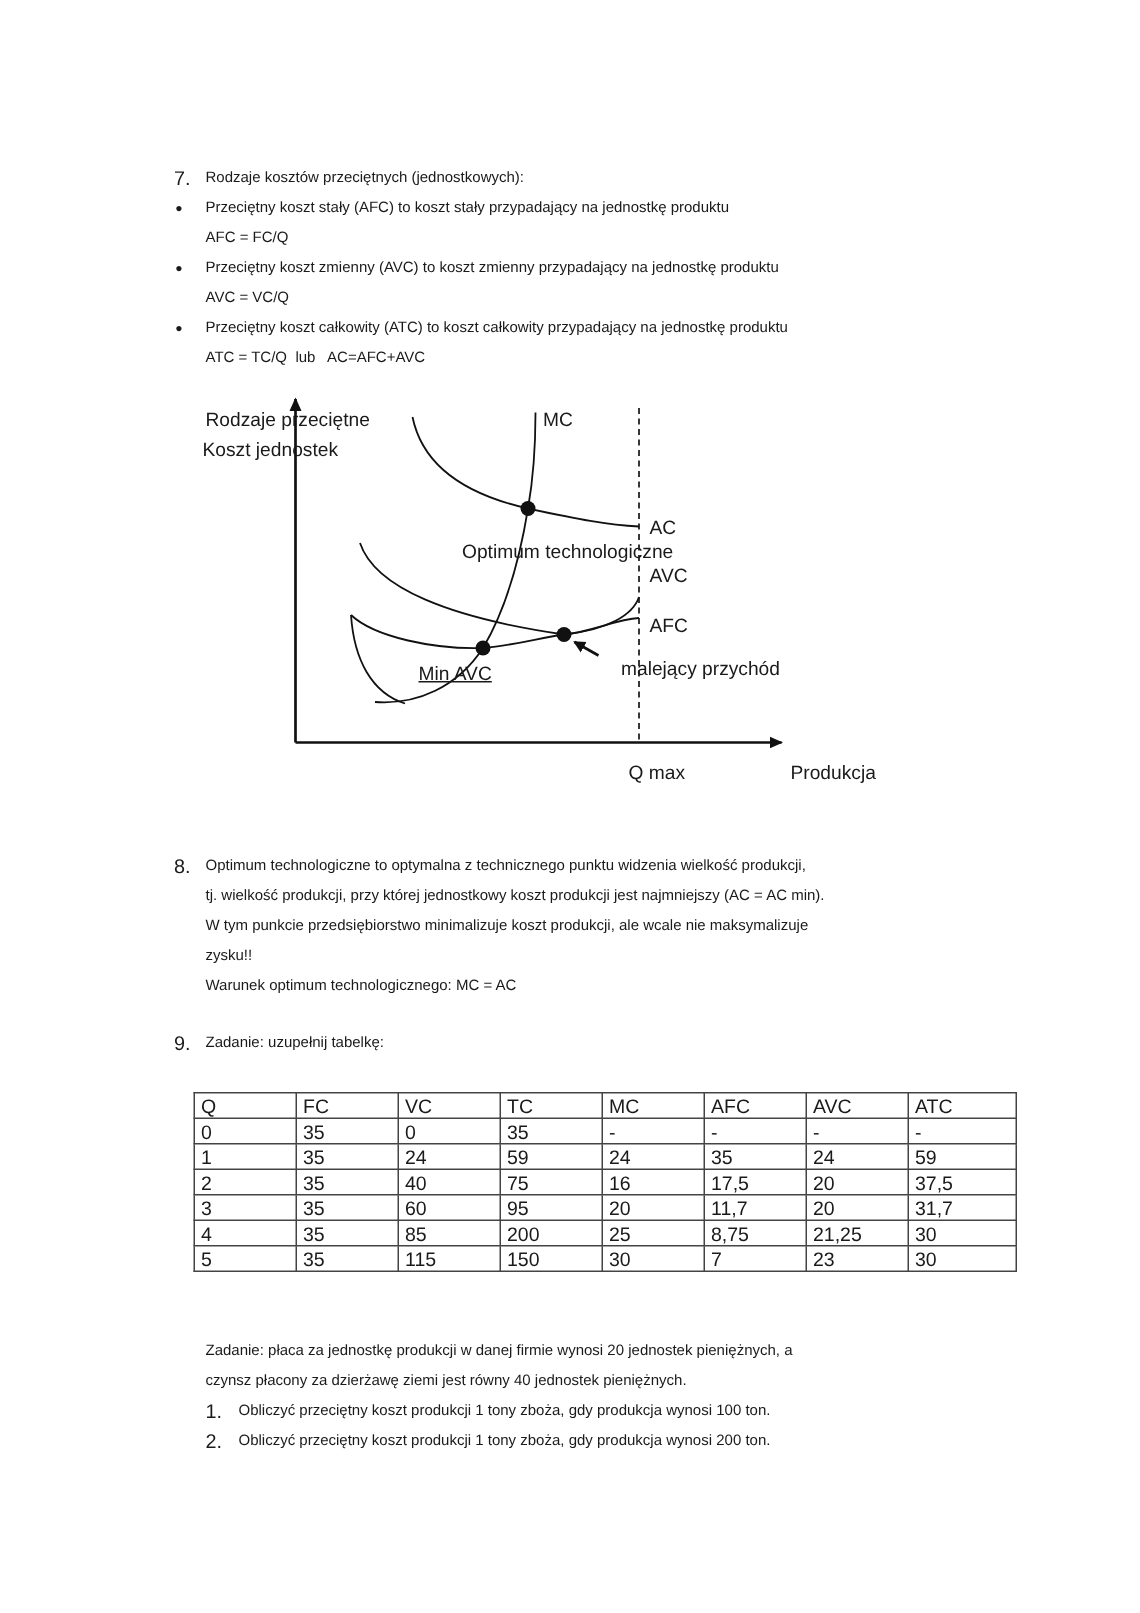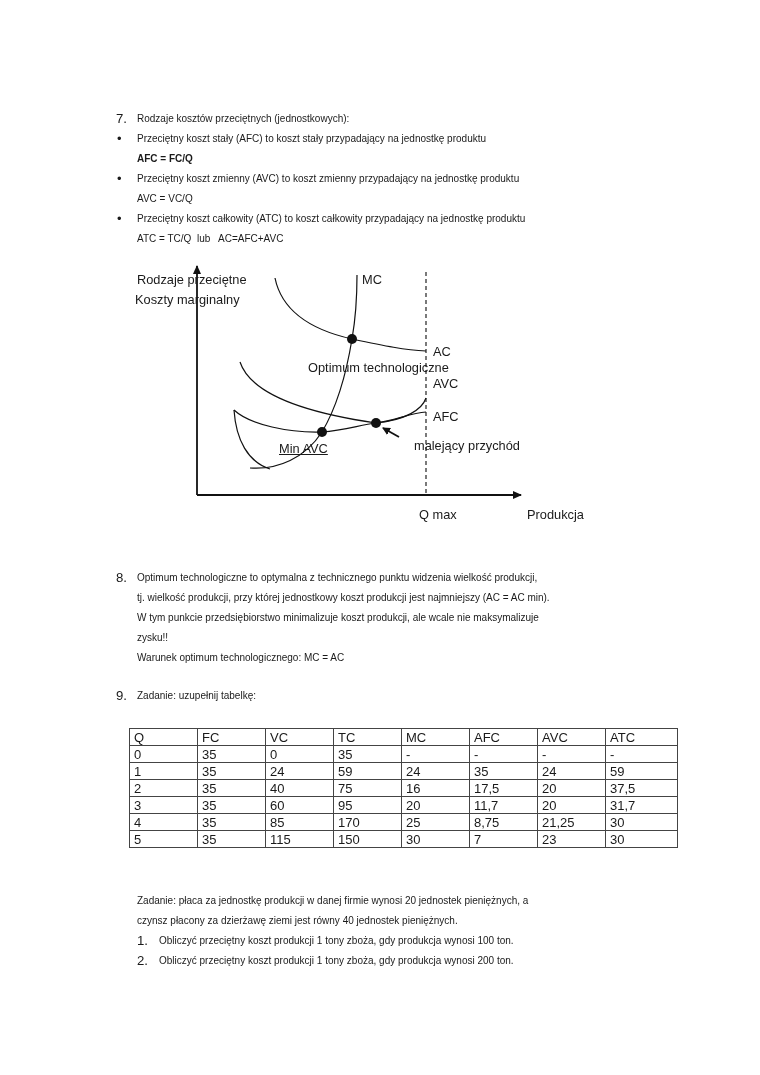--- a/index.html
+++ b/index.html
@@ -18,21 +18,21 @@
 </style>
 </head>
 <body>
 
 <div>
   <span class="num" style="left:116px; top:109px;">7.</span>
   <span class="line" style="left:137px; top:109px;">Rodzaje kosztów przeciętnych (jednostkowych):</span>
 
   <span class="bullet" style="left:117px; top:129px;">•</span>
   <span class="line" style="left:137px; top:129px;">Przeciętny koszt stały (AFC) to koszt stały przypadający na jednostkę produktu</span>
-  <span class="line" style="left:137px; top:149px;font-weight:bold;">AFC = FC/Q</span>
+  <span class="line" style="left:137px; top:149px;">AFC = FC/Q</span>
 
   <span class="bullet" style="left:117px; top:169px;">•</span>
   <span class="line" style="left:137px; top:169px;">Przeciętny koszt zmienny (AVC) to koszt zmienny przypadający na jednostkę produktu</span>
   <span class="line" style="left:137px; top:189px;">AVC = VC/Q</span>
 
   <span class="bullet" style="left:117px; top:209px;">•</span>
   <span class="line" style="left:137px; top:209px;">Przeciętny koszt całkowity (ATC) to koszt całkowity przypadający na jednostkę produktu</span>
   <span class="line" style="left:137px; top:229px; white-space:pre;">ATC = TC/Q  lub   AC=AFC+AVC</span>
 </div>
 
@@ -63,21 +63,21 @@
     <path d="M234,410 C236,440 248,462 270,469" fill="none" stroke="#111" stroke-width="1.2"></path>
 
     <circle cx="352" cy="339" r="5" fill="#111"></circle>
     <circle cx="322" cy="432" r="5" fill="#111"></circle>
     <circle cx="376" cy="423" r="5" fill="#111"></circle>
 
     <line x1="399" y1="437" x2="383" y2="428" stroke="#111" stroke-width="1.8" marker-end="url(#smallArrow)"></line>
   </svg>
 
   <span class="dlabel" style="left:137px; top:272px;">Rodzaje przeciętne</span>
-  <span class="dlabel" style="left:135px; top:292px;">Koszty marginalny</span>
+  <span class="dlabel" style="left:135px; top:292px;">Koszt jednostek</span>
   <span class="dlabel" style="left:362px; top:272px;">MC</span>
   <span class="dlabel" style="left:308px; top:312px;margin-top:48px;">Optimum technologiczne</span>
   <span class="dlabel" style="left:433px; top:344px;">AC</span>
   <span class="dlabel" style="left:433px; top:376px;">AVC</span>
   <span class="dlabel" style="left:433px; top:409px;">AFC</span>
   <span class="dlabel" style="left:279px; top:441px;text-decoration:underline;">Min AVC</span>
   <span class="dlabel" style="left:368px; top:438px;margin-left:46px;">malejący przychód</span>
   <span class="dlabel" style="left:419px; top:507px;">Q max</span>
   <span class="dlabel" style="left:527px; top:507px;">Produkcja</span>
 </div>
@@ -144,21 +144,21 @@
       <td>95</td>
       <td>20</td>
       <td>11,7</td>
       <td>20</td>
       <td class="last">31,7</td>
     </tr>
     <tr>
       <td>4</td>
       <td>35</td>
       <td>85</td>
-      <td>170</td>
+      <td>200</td>
       <td>25</td>
       <td>8,75</td>
       <td>21,25</td>
       <td class="last">30</td>
     </tr>
     <tr>
       <td>5</td>
       <td>35</td>
       <td>115</td>
       <td>150</td>

